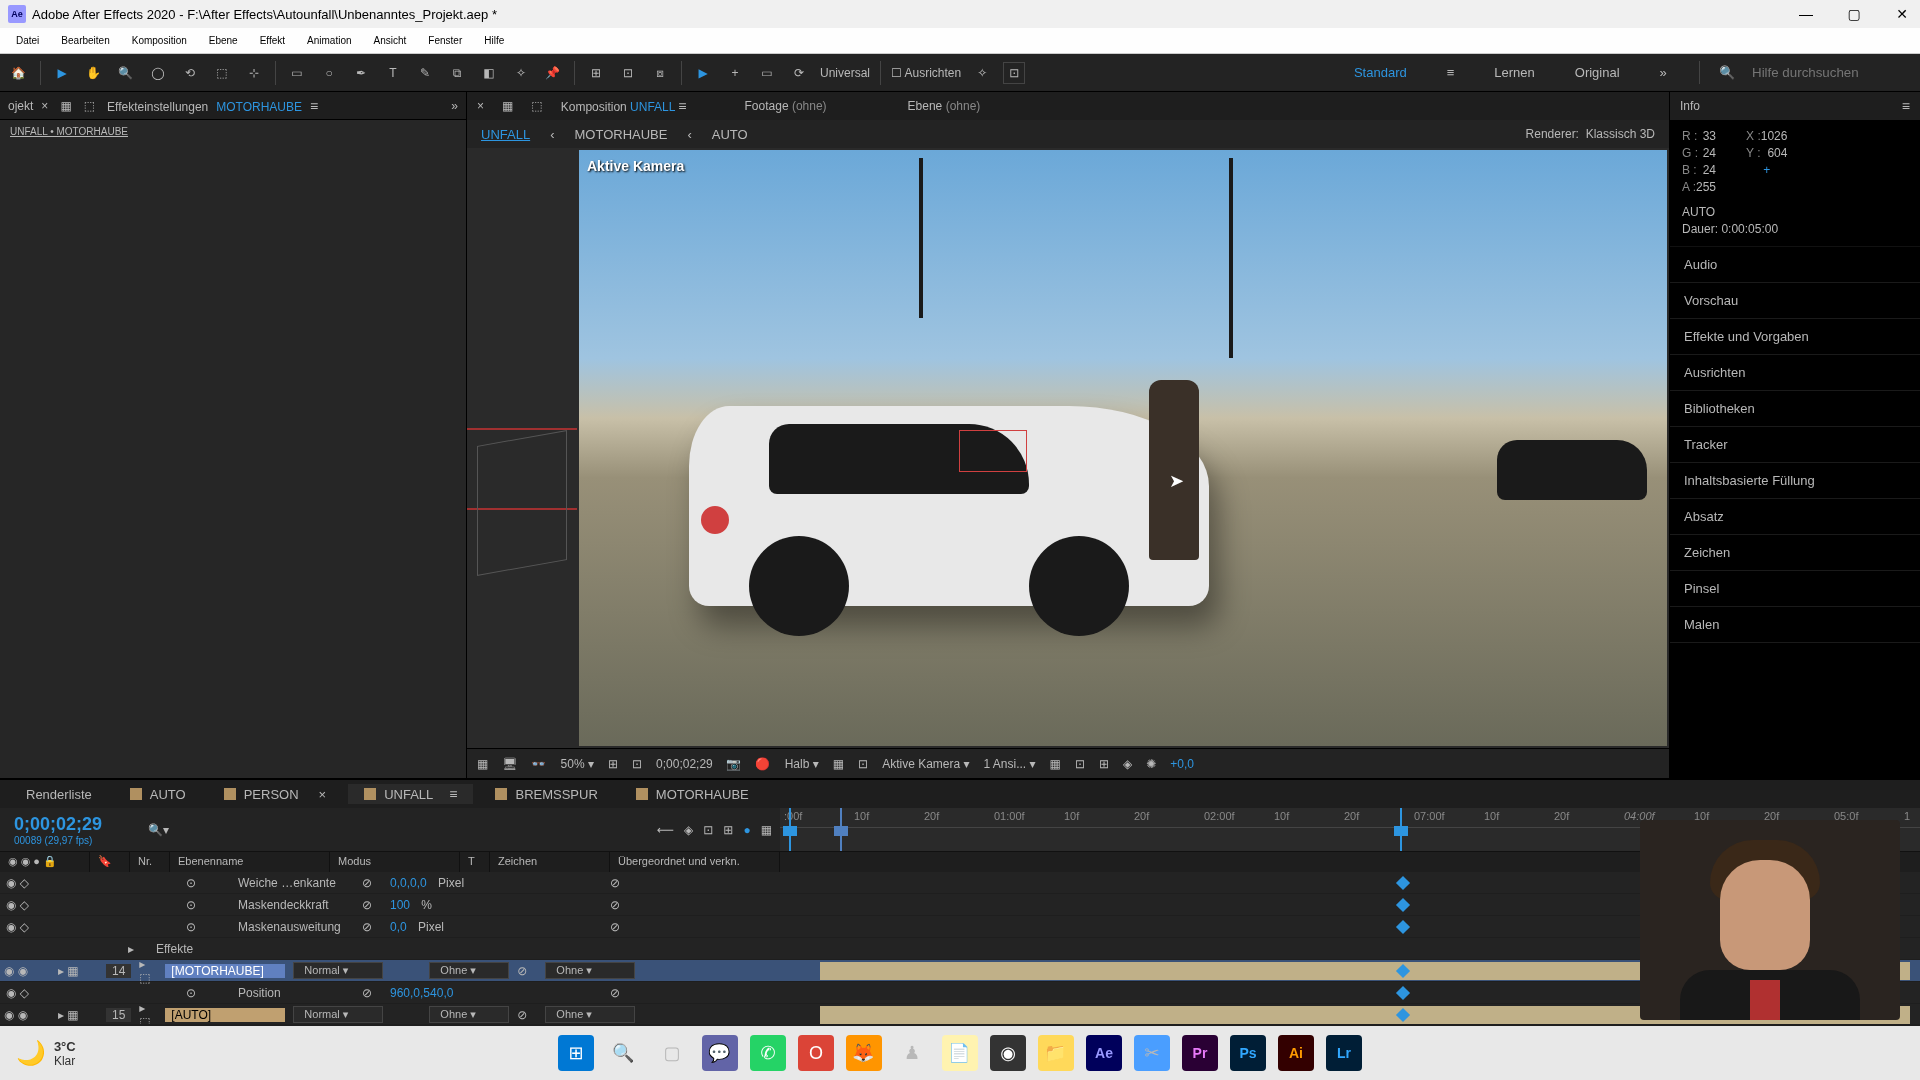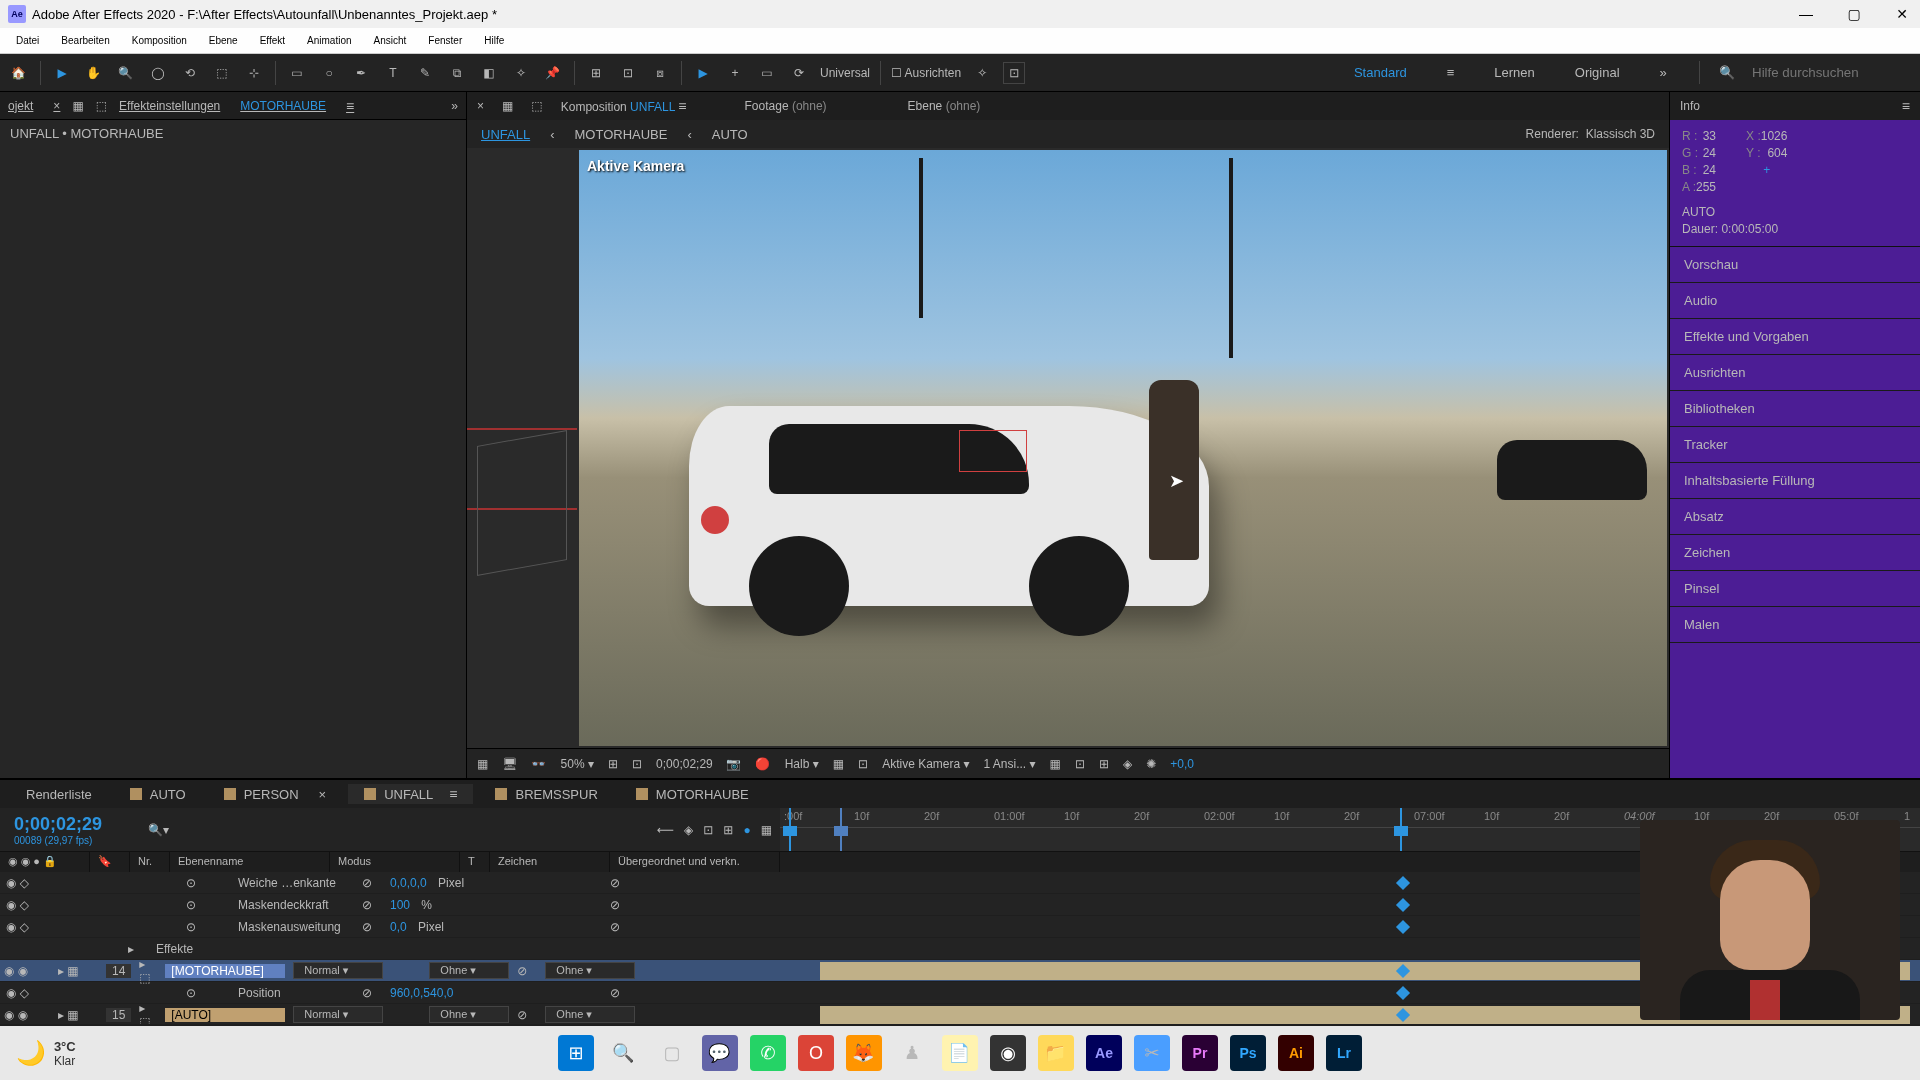--- a/index.html
+++ b/index.html
@@ -13,24 +13,24 @@
 .toolbar{height:38px;background:#232323;display:flex;align-items:center;padding:0 8px;gap:10px;border-bottom:1px solid #000;}
 .tool-icon{width:22px;height:22px;display:flex;align-items:center;justify-content:center;color:#b8b8b8;}
 .tool-sep{width:1px;height:24px;background:#444;}
 .workspace-tabs{margin-left:auto;display:flex;align-items:center;gap:24px;}
 .workspace-tabs span{font-size:13px;padding:4px 8px;}
 .ws-active{color:#2d95e0;}
 .search-right{display:flex;align-items:center;gap:8px;border-left:1px solid #444;padding-left:12px;}
 .main{display:flex;height:686px;}
 .left-panel{width:466px;background:#262626;display:flex;flex-direction:column;}
 .panel-tabs{height:28px;background:#1e1e1e;display:flex;align-items:center;padding:0 8px;gap:12px;font-size:12px;border-bottom:1px solid #000;}
-.tab-chip{display:flex;align-items:center;gap:20px;text-decoration:underline;}
+.tab-chip{display:flex;align-items:flex-end;gap:8px;}
 .tab-close{font-size:12px;}
 .arrows{margin-left:auto;}
-.breadcrumb{padding:6px 10px;font-size:13px;}
+.breadcrumb{padding:6px 10px;font-size:10px;text-decoration:underline;}
 .center-panel{flex:1;background:#262626;display:flex;flex-direction:column;border-left:1px solid #000;border-right:1px solid #000;}
 .comp-tabs{height:28px;background:#1e1e1e;display:flex;align-items:center;padding:0 10px;gap:18px;font-size:12px;}
 .subnav{height:28px;background:#232323;display:flex;align-items:center;padding:0 14px;gap:20px;font-size:13px;}
 .subnav .active{color:#2d95e0;text-decoration:underline;}
 .renderer{margin-left:auto;font-size:12px;}
 .viewport-wrap{flex:1;display:flex;background:#2a2a2a;position:relative;}
 .wire-area{width:110px;position:relative;}
 .wire-line{position:absolute;border:1px solid #a03030;}
 .viewport{flex:1;position:relative;background:linear-gradient(to bottom,#6ba8d8 0%,#9fc4e0 35%,#c8c0a8 45%,#989078 55%,#6a6a5a 100%);margin:2px;overflow:hidden;}
 .cam-label{position:absolute;top:8px;left:8px;color:#fff;font-weight:bold;font-size:14px;text-shadow:1px 1px 2px #000;}
@@ -39,21 +39,21 @@
 .wheel{position:absolute;bottom:-30px;width:100px;height:100px;background:#1a1a1a;border-radius:50%;}
 .wheel.wf{left:60px;}
 .wheel.wr{left:340px;}
 .light{position:absolute;top:100px;left:12px;width:28px;height:28px;background:#d04040;border-radius:50%;}
 .track-box{position:absolute;top:280px;left:380px;width:68px;height:42px;border:1px solid #d04040;}
 .person{position:absolute;top:230px;left:570px;width:50px;height:180px;background:#3a3028;border-radius:12px 12px 4px 4px;}
 .car2{position:absolute;top:290px;right:20px;width:150px;height:60px;background:#1a1a1a;border-radius:20px 30px 8px 8px;}
 .pole{position:absolute;top:8px;width:4px;background:#1a1a1a;}
 .cursor-arrow{position:absolute;top:320px;left:590px;color:#fff;font-size:18px;}
 .viewport-footer{height:30px;background:#232323;display:flex;align-items:center;padding:0 10px;gap:14px;font-size:12px;border-top:1px solid #000;}
-.right-panel{width:250px;background:#4c1d95;display:flex;flex-direction:column;}
+.right-panel{width:250px;background:#000000;display:flex;flex-direction:column;}
 .rp-header{height:28px;background:#1e1e1e;display:flex;align-items:center;padding:0 10px;justify-content:space-between;}
 .rp-info{padding:8px 12px;font-size:12px;line-height:17px;border-bottom:1px solid #111;}
 .rp-info .rgba{display:flex;gap:30px;}
 .rp-info .lbl{color:#888;}
 .rp-row{display:flex;justify-content:space-between;}
 .rp-list{display:flex;flex-direction:column;}
 .rp-item{padding:10px 14px;font-size:13px;border-bottom:1px solid #1a1a1a;}
 .timeline{height:268px;background:#232323;display:flex;flex-direction:column;border-top:2px solid #000;}
 .tl-tabs{height:28px;background:#1e1e1e;display:flex;align-items:center;padding:0 10px;gap:6px;}
 .tl-tab{display:flex;align-items:center;gap:8px;padding:2px 16px;font-size:13px;}
@@ -287,22 +287,22 @@
               <span class="lbl">Y :</span>
               <span>604</span>
             </div>
           <div style="color:#2d95e0;text-align:center">+</div>
         </div>
       </div>
       <div style="margin-top:8px">AUTO</div>
       <div><span>Dauer:</span> <span>0:00:05:00</span></div>
     </div>
     <div class="rp-list">
+      <div class="rp-item">Audio</div>
       <div class="rp-item">Vorschau</div>
-      <div class="rp-item">Audio</div>
       <div class="rp-item">Effekte und Vorgaben</div>
       <div class="rp-item">Ausrichten</div>
       <div class="rp-item">Bibliotheken</div>
       <div class="rp-item">Tracker</div>
       <div class="rp-item">Inhaltsbasierte Füllung</div>
       <div class="rp-item">Absatz</div>
       <div class="rp-item">Zeichen</div>
       <div class="rp-item">Pinsel</div>
       <div class="rp-item">Malen</div>
     </div>

